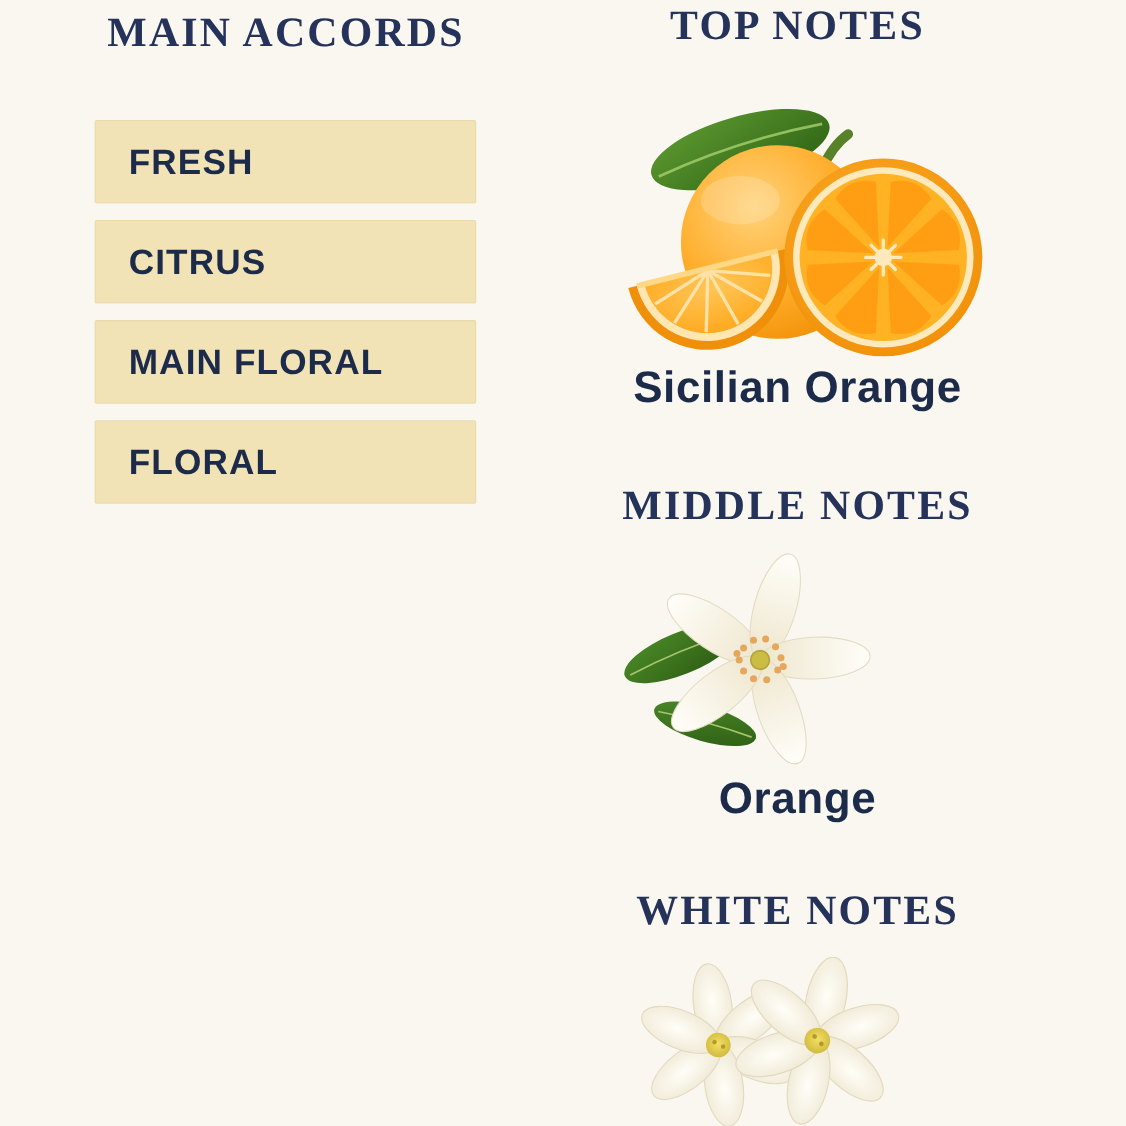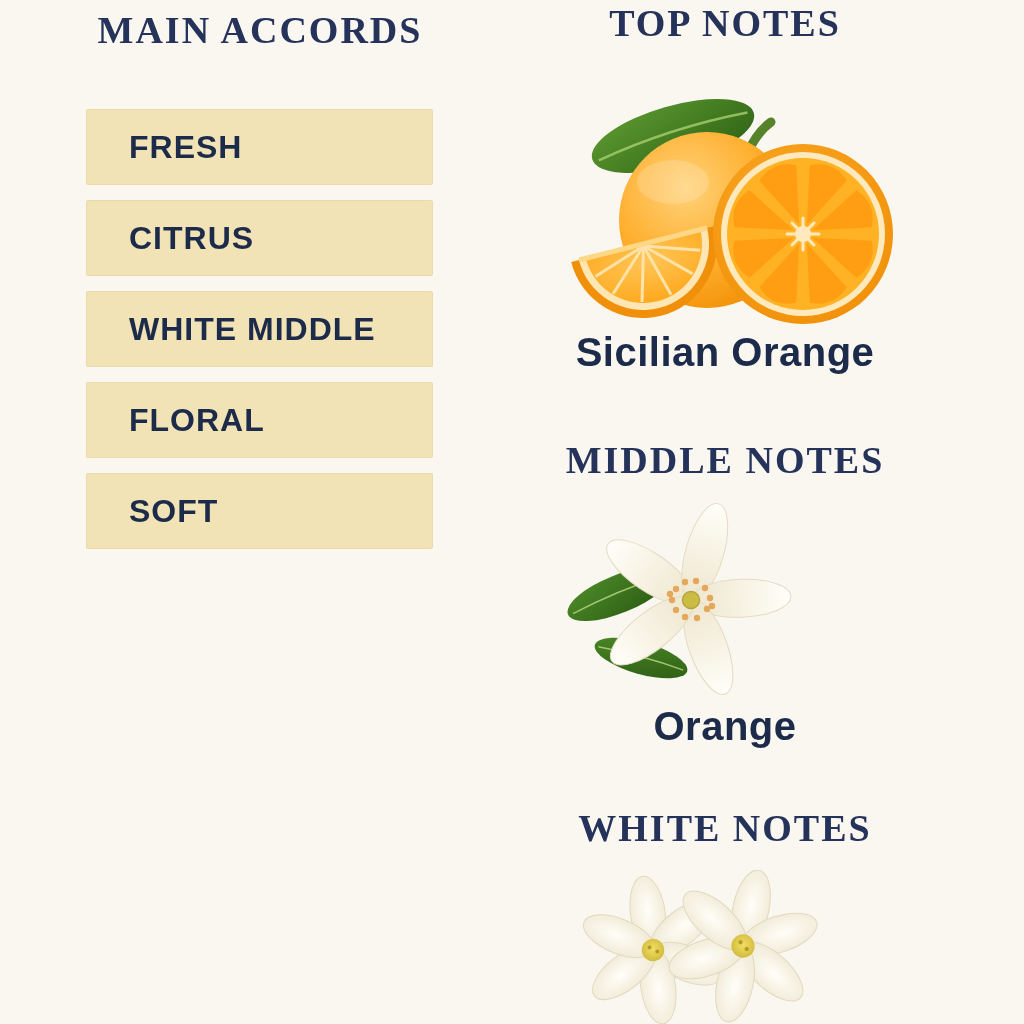--- a/index.html
+++ b/index.html
@@ -34,21 +34,20 @@
     height:76px;width:347px;
     background:var(--accord-bar);
     border-radius:2px;
     display:flex;align-items:center;
     padding-left:31px;
     box-shadow:inset 0 0 0 1px rgba(180,150,80,0.10);
   }
   .accord-label{
     font-size:32px;font-weight:700;letter-spacing:1px;
     color:var(--label-navy);
-    margin-left:12px;
   }
   .notes-col-heading{left:515px;width:420px;}
   .top-notes-title{top:1px;}
   .middle-notes-title{top:438px;}
   .base-notes-title{top:806px;}
   .note-label{
     position:absolute;left:515px;width:420px;text-align:center;
     font-size:40px;font-weight:700;letter-spacing:0.5px;
     color:var(--label-navy);
   }
@@ -67,27 +66,24 @@
   <h2 class="serif-heading accords-title">MAIN ACCORDS</h2>
 
   <div class="accord-stack">
     <div class="accord-bar">
       <span class="accord-label">FRESH</span>
     </div>
     <div class="accord-bar">
       <span class="accord-label">CITRUS</span>
     </div>
     <div class="accord-bar">
-      <span class="accord-label">WHITE MIDDLE</span>
+      <span class="accord-label">MAIN FLORAL</span>
     </div>
     <div class="accord-bar">
       <span class="accord-label">FLORAL</span>
-    </div>
-    <div class="accord-bar">
-      <span class="accord-label">SOFT</span>
     </div>
   </div>
 
   <h2 class="serif-heading notes-col-heading top-notes-title">TOP NOTES</h2>
 
   <svg class="note-art orange-art" width="350" height="232" viewBox="0 0 350 232" aria-hidden="true">
     <defs>
       <radialGradient id="gWhole" cx="38%" cy="32%" r="80%">
         <stop offset="0%" stop-color="#ffd27a"></stop>
         <stop offset="55%" stop-color="#ffae2c"></stop>

